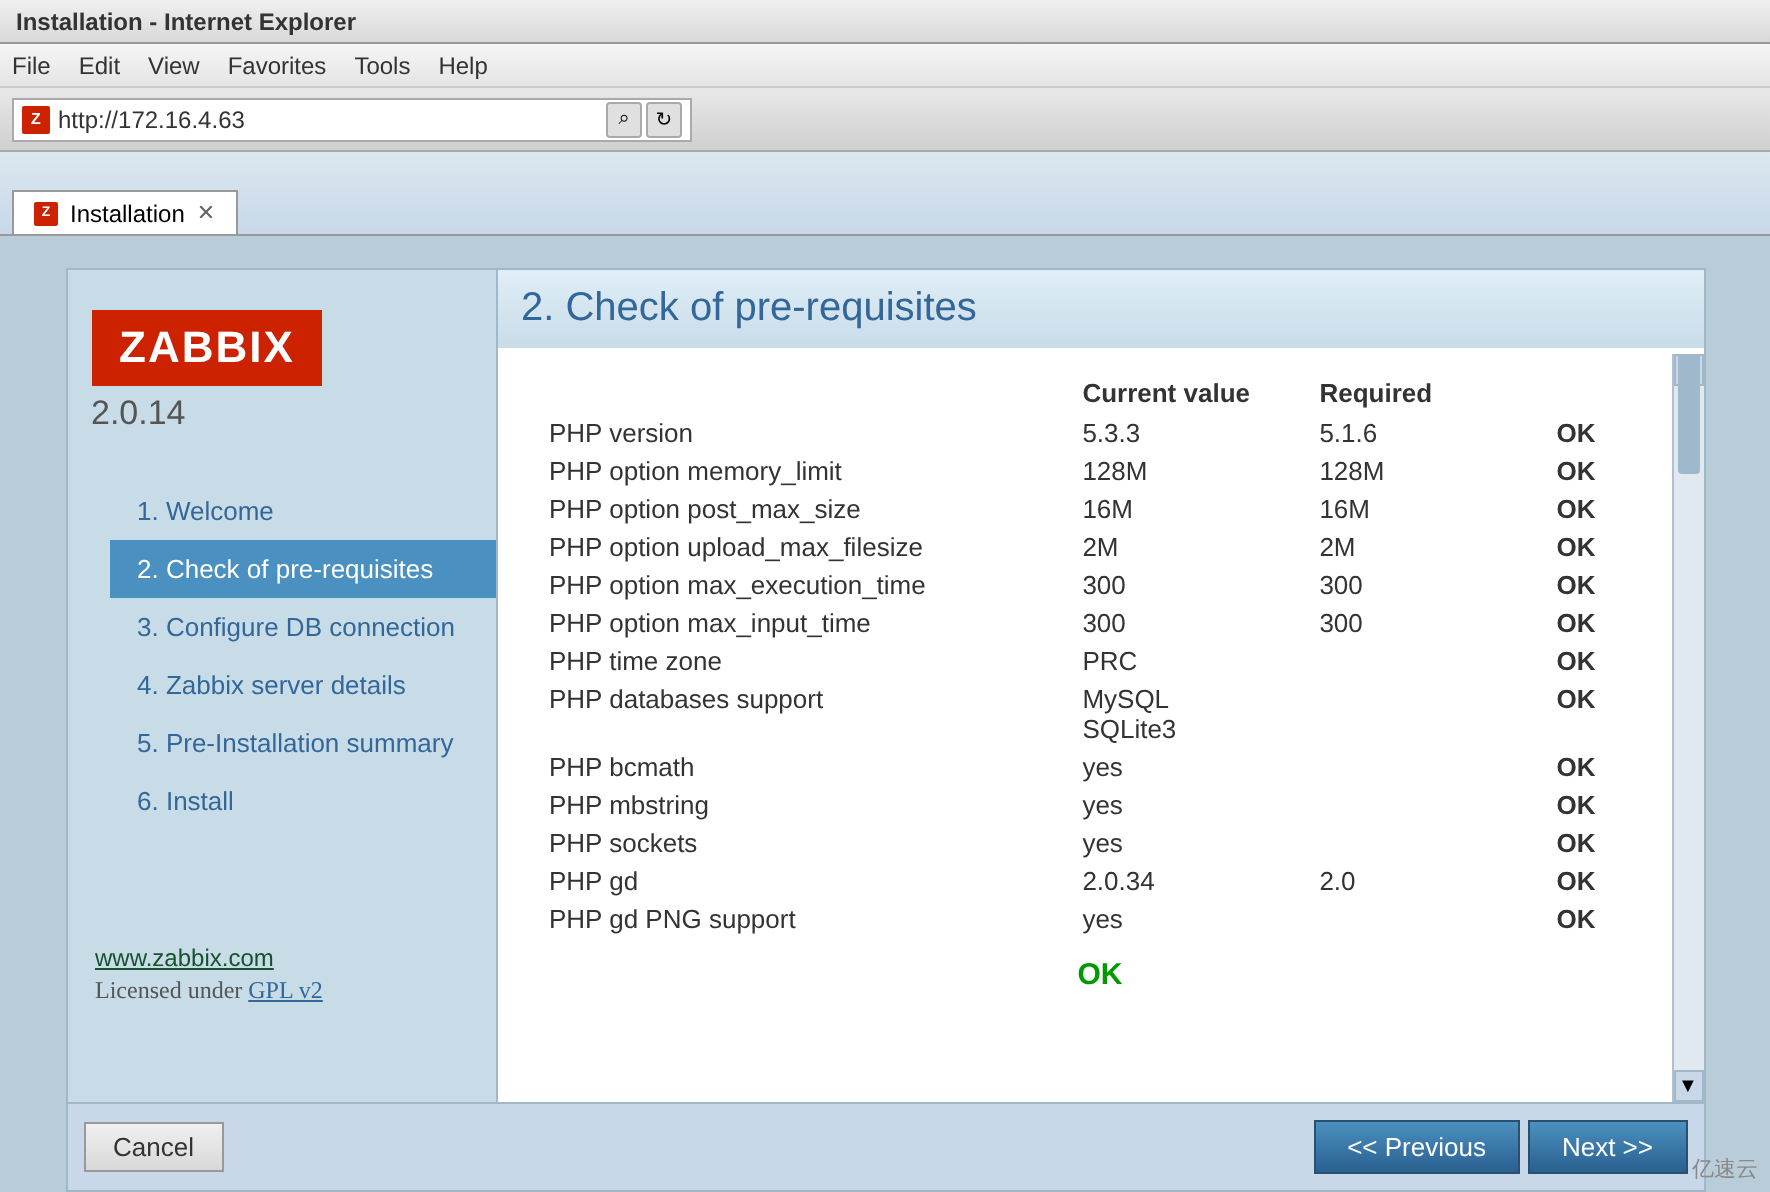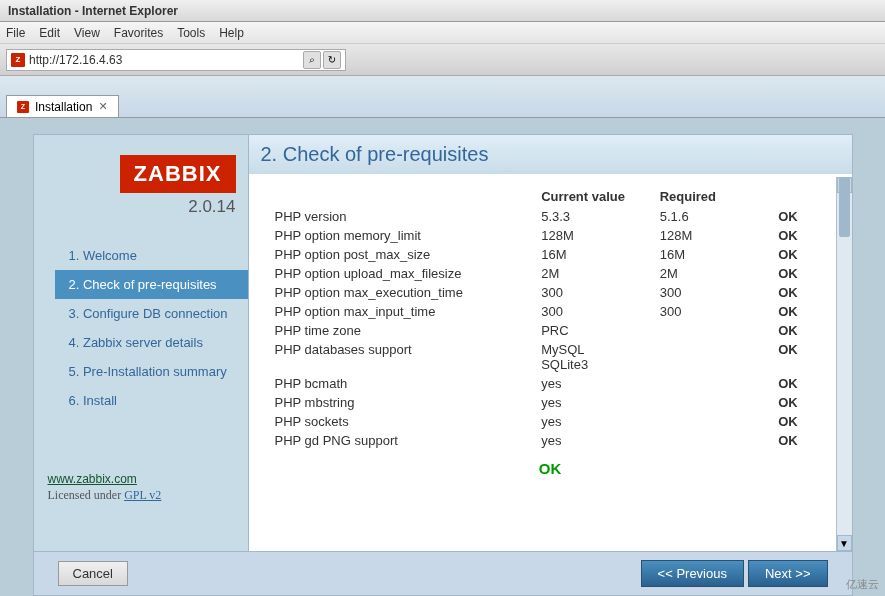--- a/index.html
+++ b/index.html
@@ -155,21 +155,21 @@
     
     .sidebar {
       width: 215px;
       background: #c8dce8;
       padding: 12px 0;
       border-right: 1px solid #a0b8c8;
       flex-shrink: 0;
     }
 
     .logo-container {
-      text-align: right;
+      text-align: left;
       padding: 8px 12px 16px;
     }
 
     .zabbix-logo {
       background: #cc2200;
       color: white;
       font-size: 22px;
       font-weight: bold;
       font-family: Arial, sans-serif;
       padding: 6px 14px;
@@ -315,21 +315,21 @@
       color: #009900;
       font-weight: bold;
       font-size: 15px;
       padding: 10px 0 4px;
     }
 
     
     .bottom-bar {
       background: #c8d8e8;
       border-top: 1px solid #a0b8c8;
-      padding: 8px 24px;
+      padding: 8px 8px;
       display: flex;
       justify-content: space-between;
       align-items: center;
     }
 
     .cancel-button {
       background: linear-gradient(to bottom, #f0f0f0, #d8d8d8);
       border: 1px solid #999;
       padding: 4px 14px;
       font-size: 13px;
@@ -517,20 +517,28 @@
     </tr>
               <tr>
       <td>PHP sockets</td>
       <td>
                   <div>yes</div>
                 </td>
       <td></td>
       <td class="ok-text">OK</td>
     </tr>
               <tr>
+      <td>PHP gd</td>
+      <td>
+                  <div>2.0.34</div>
+                </td>
+      <td>2.0</td>
+      <td class="ok-text">OK</td>
+    </tr>
+              <tr>
       <td>PHP gd PNG support</td>
       <td>
                   <div>yes</div>
                 </td>
       <td></td>
       <td class="ok-text">OK</td>
     </tr>
             </tbody>
         </table>
 

